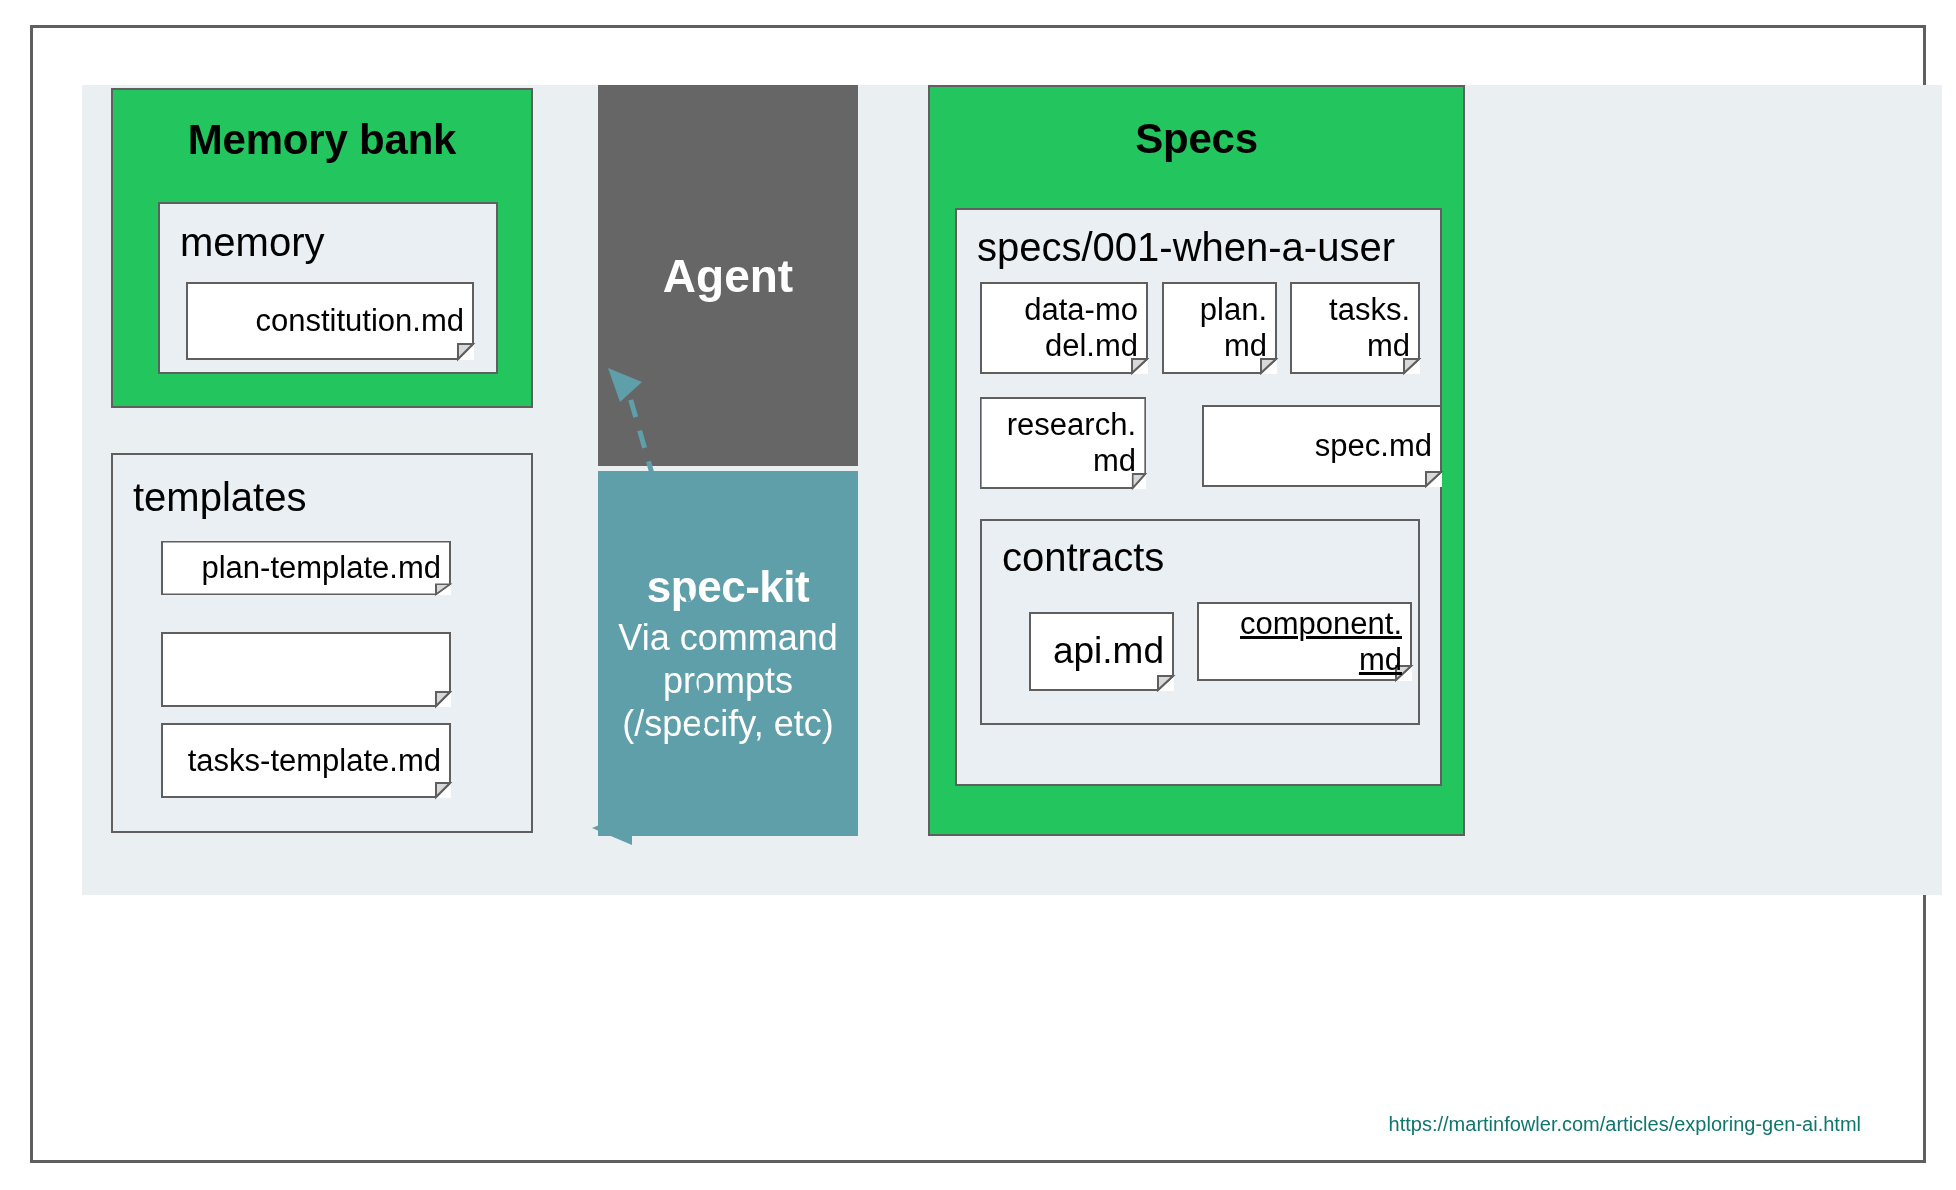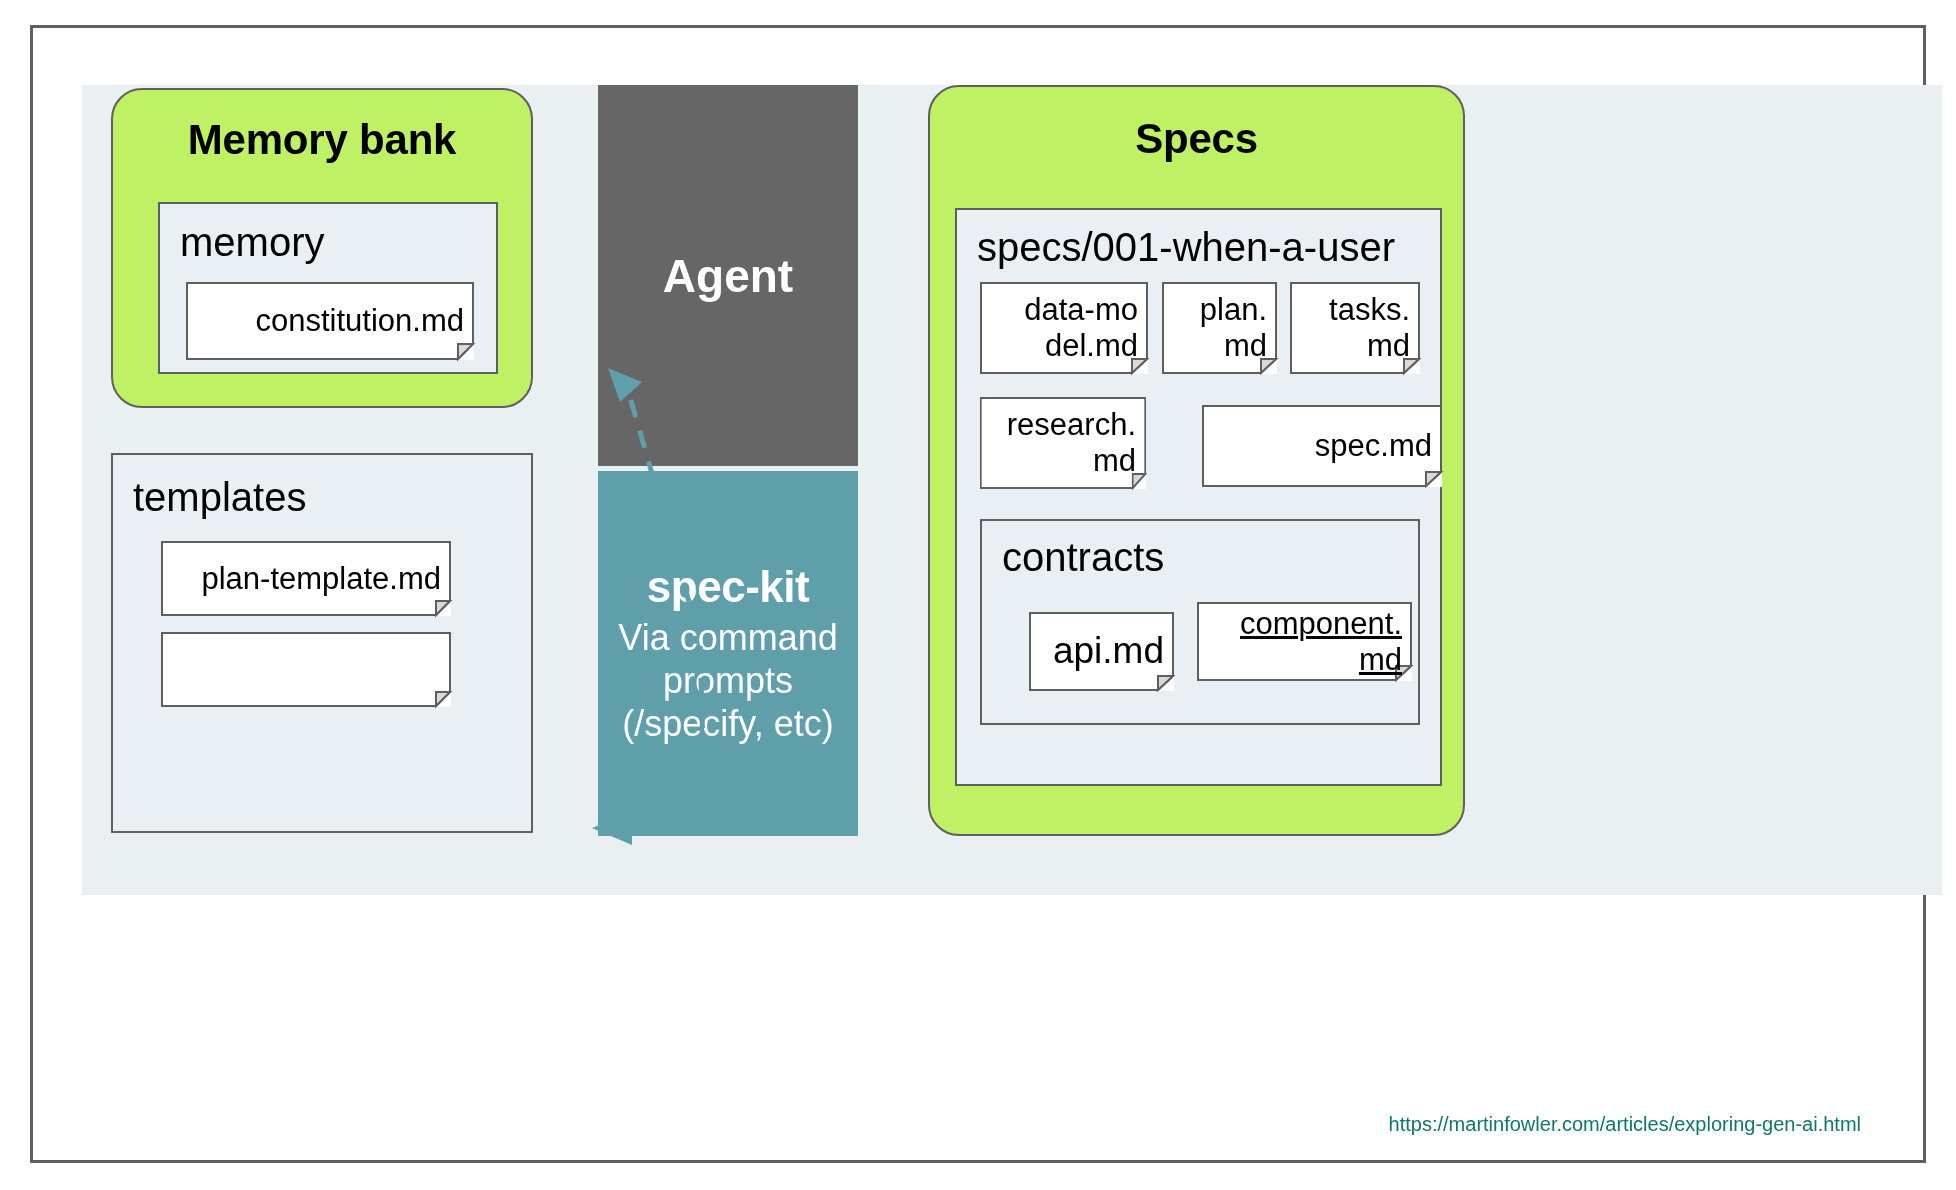--- a/index.html
+++ b/index.html
@@ -40,21 +40,21 @@
     height: 810px;
     background: #eaeff2;
   }
 
   
   .box {
     position: absolute;
     box-sizing: border-box;
     border: 2px solid #5f5f5f;
   }
-  .box-white { background: #bef264; border-radius: 31px; }
+  .box-white { background: #22c55e; }
   .box-gray  { background: #e9eff2; }
 
   .group-title-bold {
     position: absolute;
     left: 0;
     right: 0;
     text-align: center;
     font-weight: bold;
     color: #000000;
     font-size: 44px;
@@ -183,35 +183,42 @@
             <path d="M287,62 L272,62 L272,77 Z" fill="#d9d9d9" stroke="#5f5f5f" stroke-width="2"></path>
           </svg>
           <span class="note-label">constitution.md</span>
         </div>
       </div>
     </div>
 
     <div class="box box-gray" style="left:78px; top:425px; width:422px; height:380px;">
       <div class="group-title-plain" style="left:20px; top:20px; font-size:40px;">templates</div>
 
-      <div class="note" style="left:48px; top:86px; width:290px; height:75px; font-size:31px;">
+      <div class="note" style="left:48px; top:86px; width:290px; height:54px; font-size:31px;">
         <svg class="note-svg" viewBox="0 0 290 75" preserveAspectRatio="none">
           <path d="M1,1 L289,1 L289,60 L275,74 L1,74 Z" fill="#ffffff" stroke="#5f5f5f" stroke-width="2"></path>
           <path d="M289,60 L275,60 L275,74 Z" fill="#d9d9d9" stroke="#5f5f5f" stroke-width="2"></path>
         </svg>
         <span class="note-label">plan-template.md</span>
       </div>
 
       <div class="note" style="left:48px; top:177px; width:290px; height:75px; font-size:31px;">
         <svg class="note-svg" viewBox="0 0 290 75" preserveAspectRatio="none">
           <path d="M1,1 L289,1 L289,60 L275,74 L1,74 Z" fill="#ffffff" stroke="#5f5f5f" stroke-width="2"></path>
           <path d="M289,60 L275,60 L275,74 Z" fill="#d9d9d9" stroke="#5f5f5f" stroke-width="2"></path>
         </svg>
       </div>
 
+      <div class="note" style="left:48px; top:268px; width:290px; height:75px; font-size:31px;">
+        <svg class="note-svg" viewBox="0 0 290 75" preserveAspectRatio="none">
+          <path d="M1,1 L289,1 L289,60 L275,74 L1,74 Z" fill="#ffffff" stroke="#5f5f5f" stroke-width="2"></path>
+          <path d="M289,60 L275,60 L275,74 Z" fill="#d9d9d9" stroke="#5f5f5f" stroke-width="2"></path>
+        </svg>
+        <span class="note-label">tasks-template.md</span>
+      </div>
     </div>
 
     <div class="agent" style="left:565px; top:57px; width:260px; height:381px;">
       <span>Agent</span>
     </div>
 
     <div class="speckit" style="left:565px; top:443px; width:260px; height:365px;">
       <div class="speckit-title">spec-kit</div>
       <div class="speckit-sub">
         <div>Via command</div>

